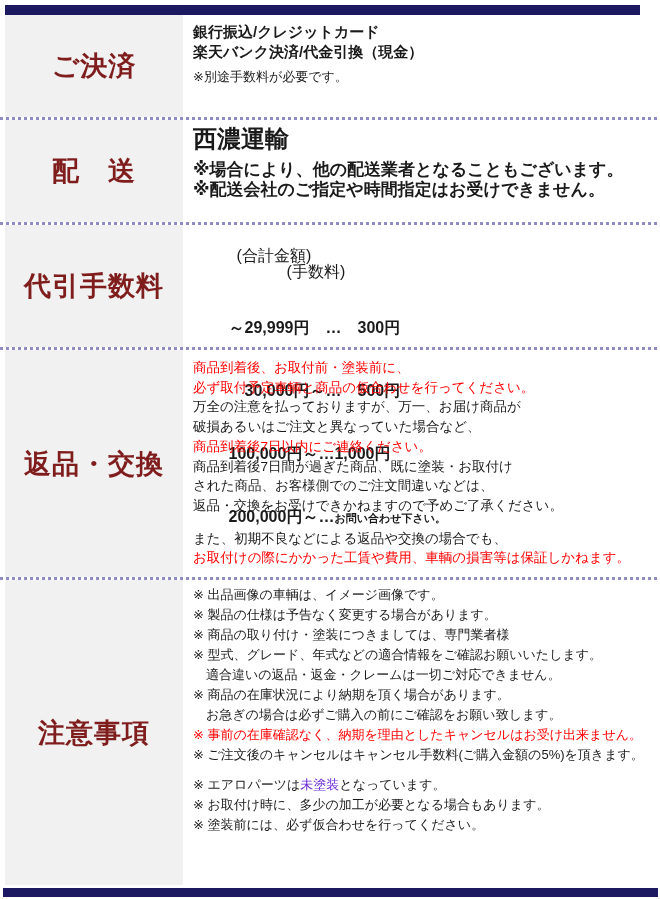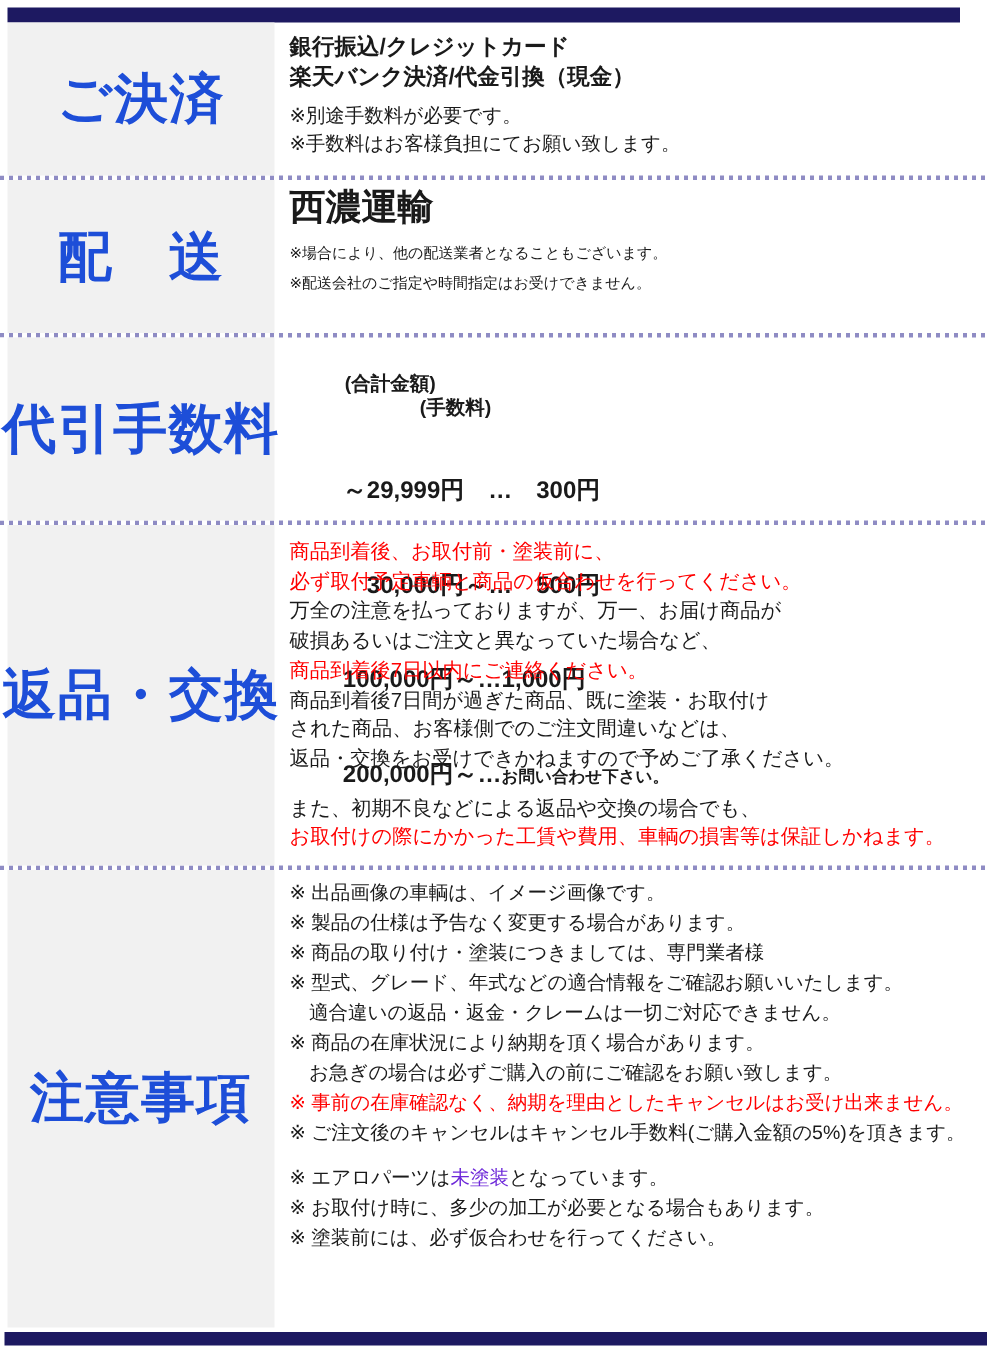--- a/index.html
+++ b/index.html
@@ -13,21 +13,21 @@
   }
   .topbar{margin:5px 0 0 5px;width:635px;height:10px;background:#1d1961;}
   .bottombar{margin:3px 0 0 3px;width:655px;height:9px;background:#1d1961;}
   .section{display:flex;align-items:stretch;}
   .spacer-left{width:5px;background:#ffffff;flex:none;}
   .label-cell{
     width:178px;flex:none;background:#f1f1f1;
     display:flex;align-items:center;justify-content:center;
   }
   .label-cell .heading{
-    font-size:36px;font-weight:bold;color:#1d4ed8;
+    font-size:27px;font-weight:bold;color:#7f1d1d;
     letter-spacing:1px;white-space:pre;
   }
   .content-cell{flex:1;padding-left:10px;box-sizing:border-box;}
   .sep{height:3px;width:660px;
     background:repeating-linear-gradient(90deg,#8f8cc4 0px,#8f8cc4 3px,transparent 3px,transparent 6px);
   }
   
   .s-payment{height:102px;}
   .s-shipping{height:102px;}
   .s-cod{height:122px;}
@@ -35,25 +35,25 @@
   .s-caution{height:305px;}
 
   
   .pay-content{padding-top:7px;}
   .pay-main{font-weight:bold;font-size:15px;line-height:20px;}
   .pay-notes{margin-top:5px;font-weight:normal;font-size:13px;line-height:19px;}
 
   
   .ship-content{padding-top:4px;}
   .carrier{font-size:24px;font-weight:bold;line-height:30px;}
-  .ship-notes{margin-top:6px;font-weight:normal;font-size:10px;line-height:20px;}
+  .ship-notes{margin-top:6px;font-weight:bold;font-size:17px;line-height:20px;}
 
   
   .cod-content{padding-top:7px;}
-  .fee-head{font-size:13px;font-weight:bold;line-height:16px;white-space:pre;}
+  .fee-head{font-size:16px;font-weight:normal;line-height:16px;white-space:pre;}
   .fee-head .col1{margin-left:8px;}
   .fee-head .col2{margin-left:58px;}
   .fee-row{font-size:16px;font-weight:bold;line-height:21px;white-space:pre;}
   .fee-row .fee-note{font-size:11px;}
 
   
   .ret-content{padding-top:8px;}
   .ret-line{font-size:13.5px;line-height:19.7px;white-space:pre;}
   .ret-blank{height:13px;}
 
@@ -75,21 +75,20 @@
   <div class="section s-payment">
     <div class="spacer-left"></div>
     <div class="label-cell">
       <div class="heading">ご決済</div>
     </div>
     <div class="content-cell pay-content">
       <div class="pay-main">銀行振込/クレジットカード</div>
       <div class="pay-main">楽天バンク決済/代金引換（現金）</div>
       <div class="pay-notes">
         <div>※別途手数料が必要です。</div>
-        <div>※手数料はお客様負担にてお願い致します。</div>
       </div>
     </div>
   </div>
 
   <div class="sep"></div>
 
   <div class="section s-shipping">
     <div class="spacer-left"></div>
     <div class="label-cell">
       <div class="heading">配　送</div>

